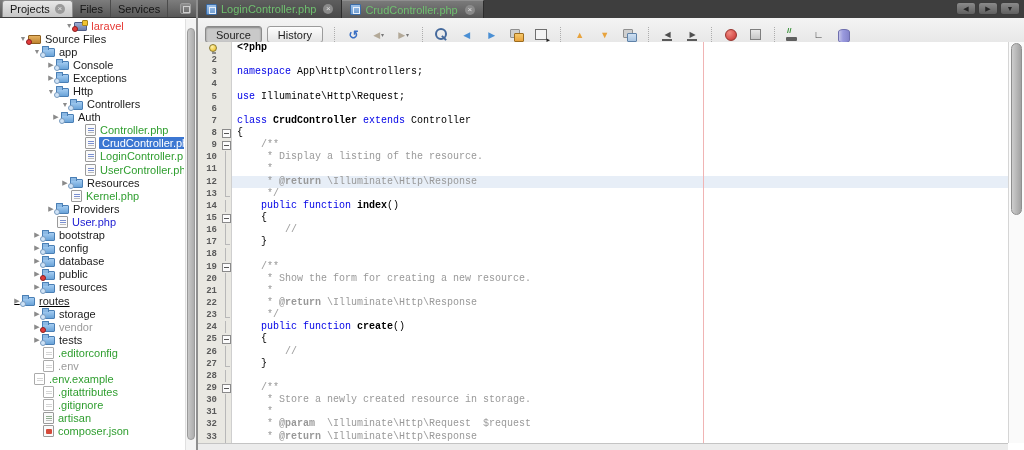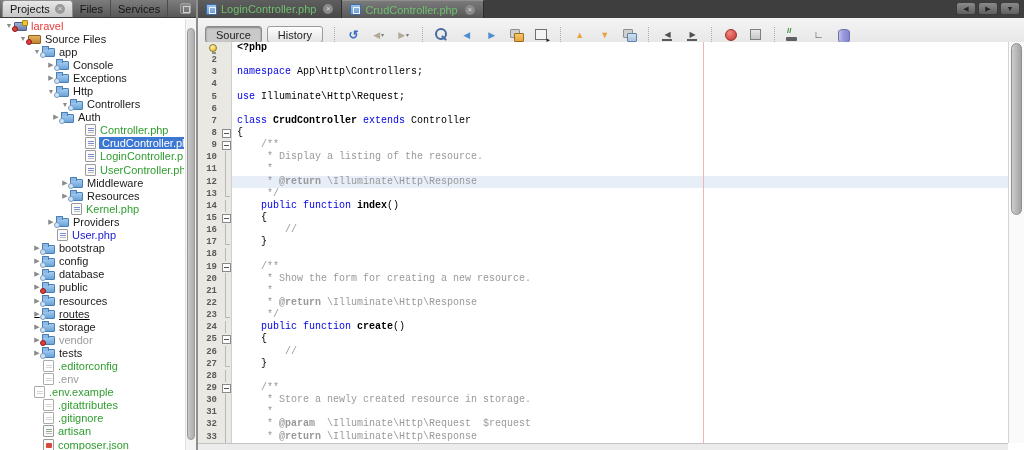--- a/index.html
+++ b/index.html
@@ -165,21 +165,21 @@
         </div>
         <div class="ltab">
           <span>Files</span>
         </div>
         <div class="ltab">
           <span>Services</span>
         </div>
       </div>
     <span class="win-btn"></span>
     <div class="tree" id="tree">
-        <div class="tree-row" style="padding-left: 4px;">
+        <div class="tree-row" style="padding-left: 4px; justify-content: center;">
           <span class="tw-arrow">▼</span>
           <span class="ti ti-project"></span>
           <span class="tlabel c-red">laravel</span>
         </div>
         <div class="tree-row" style="padding-left: 18px;">
           <span class="tw-arrow">▼</span>
           <span class="ti ti-package"></span>
           <span class="tlabel c-black">Source Files</span>
         </div>
         <div class="tree-row" style="padding-left: 32px;">
@@ -228,25 +228,20 @@
           <span class="tlabel c-green">LoginController.php</span>
         </div>
         <div class="tree-row" style="padding-left: 74px;">
           <span class="tw-arrow"></span>
           <span class="ti ti-php"></span>
           <span class="tlabel c-green">UserController.php</span>
         </div>
         <div class="tree-row" style="padding-left: 60px;">
           <span class="tw-arrow">▶</span>
           <span class="ti ti-folder"></span>
-          <span class="tlabel c-black">Middleware</span>
-        </div>
-        <div class="tree-row" style="padding-left: 60px;">
-          <span class="tw-arrow">▶</span>
-          <span class="ti ti-folder"></span>
           <span class="tlabel c-black">Resources</span>
         </div>
         <div class="tree-row" style="padding-left: 60px;">
           <span class="tw-arrow"></span>
           <span class="ti ti-php"></span>
           <span class="tlabel c-green">Kernel.php</span>
         </div>
         <div class="tree-row" style="padding-left: 46px;">
           <span class="tw-arrow">▶</span>
           <span class="ti ti-folder"></span>
@@ -275,21 +270,21 @@
         <div class="tree-row" style="padding-left: 32px;">
           <span class="tw-arrow">▶</span>
           <span class="ti ti-folder err"></span>
           <span class="tlabel c-black">public</span>
         </div>
         <div class="tree-row" style="padding-left: 32px;">
           <span class="tw-arrow">▶</span>
           <span class="ti ti-folder"></span>
           <span class="tlabel c-black">resources</span>
         </div>
-        <div class="tree-row" style="padding-left: 32px; text-decoration: underline;">
+        <div class="tree-row" style="padding-left: 12px; text-decoration: underline;">
           <span class="tw-arrow">▶</span>
           <span class="ti ti-folder"></span>
           <span class="tlabel c-black">routes</span>
         </div>
         <div class="tree-row" style="padding-left: 32px;">
           <span class="tw-arrow">▶</span>
           <span class="ti ti-folder"></span>
           <span class="tlabel c-black">storage</span>
         </div>
         <div class="tree-row" style="padding-left: 32px;">

